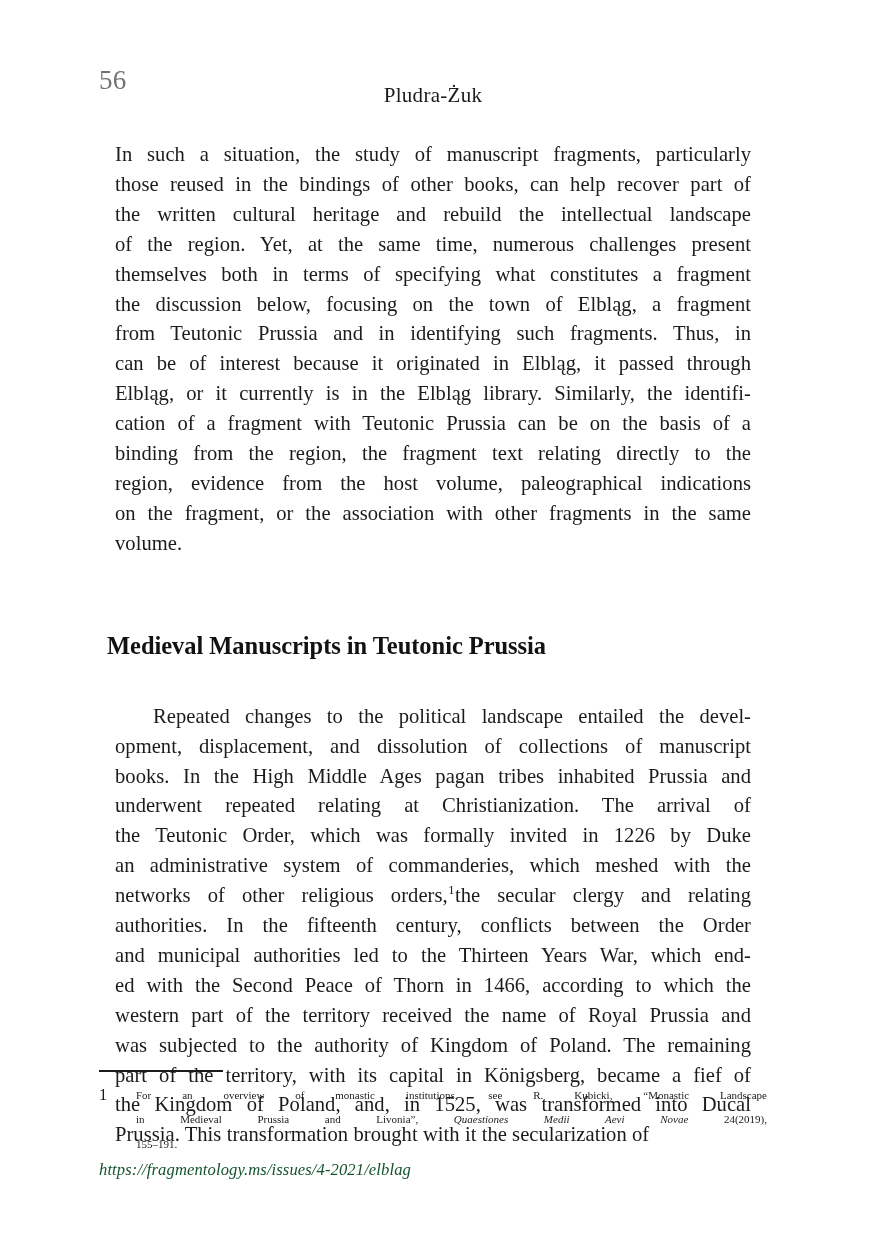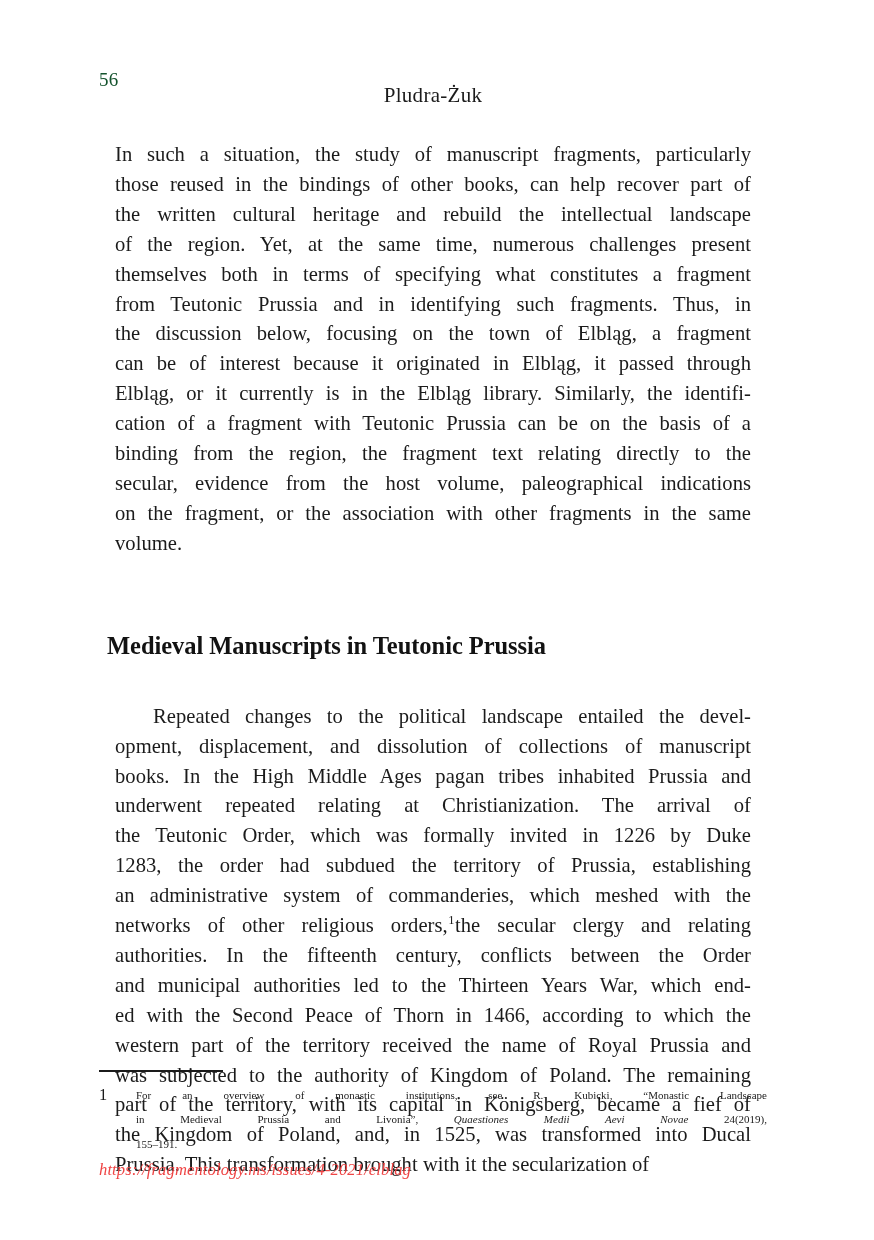--- a/index.html
+++ b/index.html
@@ -29,24 +29,24 @@
     position: absolute;
     left: 99px;
     top: 66px;
     width: 668px;
     height: 30px;
   }
   .folio {
     position: absolute;
     left: 0;
     top: 0;
-    font-size: 19px;
+    font-size: 27px;
     line-height: 28px;
     letter-spacing: 0.2px;
-    color: #14532d;
+    color: #737373;
   }
   .head-title {
     position: absolute;
     left: 0;
     top: 15px;
     width: 668px;
     text-align: center;
     font-size: 21px;
     line-height: 28px;
     letter-spacing: 0.3px;
@@ -144,65 +144,64 @@
 
   
   .footer-url {
     position: absolute;
     left: 99px;
     top: 1158px;
     font-style: italic;
     font-size: 16.6px;
     line-height: 24px;
     letter-spacing: 0.1px;
-    color: #ef4444;
+    color: #14532d;
   }
 </style>
 </head>
 <body>
 
 <div class="page">
 
   <div class="running-head">
     <span class="folio">56</span>
     <span class="head-title">Pludra-Żuk</span>
   </div>
 
   <div class="column">
 
     <p class="body">
       <span class="ln">In such a situation, the study of manuscript fragments, particularly</span>
       <span class="ln">those reused in the bindings of other books, can help recover part of</span>
       <span class="ln">the written cultural heritage and rebuild the intellectual landscape</span>
       <span class="ln">of the region. Yet, at the same time, numerous challenges present</span>
       <span class="ln">themselves both in terms of specifying what constitutes a fragment</span>
+      <span class="ln">the discussion below, focusing on the town of Elbląg, a fragment</span>
       <span class="ln">from Teutonic Prussia and in identifying such fragments. Thus, in</span>
-      <span class="ln">the discussion below, focusing on the town of Elbląg, a fragment</span>
       <span class="ln">can be of interest because it originated in Elbląg, it passed through</span>
       <span class="ln">Elbląg, or it currently is in the Elbląg library. Similarly, the identifi-</span>
       <span class="ln">cation of a fragment with Teutonic Prussia can be on the basis of a</span>
       <span class="ln">binding from the region, the fragment text relating directly to the</span>
-      <span class="ln">secular, evidence from the host volume, paleographical indications</span>
+      <span class="ln">region, evidence from the host volume, paleographical indications</span>
       <span class="ln">on the fragment, or the association with other fragments in the same</span>
       <span class="ln last">volume.</span>
     </p>
 
     <div class="gap-after-para"></div>
 
     <h2 class="section">Medieval Manuscripts in Teutonic Prussia</h2>
 
     <div class="gap-after-head"></div>
 
     <p class="body">
       <span class="ln ind">Repeated changes to the political landscape entailed the devel-</span>
       <span class="ln">opment, displacement, and dissolution of collections of manuscript</span>
       <span class="ln">books. In the High Middle Ages pagan tribes inhabited Prussia and</span>
       <span class="ln">underwent repeated relating at Christianization. The arrival of</span>
       <span class="ln">the Teutonic Order, which was formally invited in 1226 by Duke</span>
-      <span class="ln">1283, the order had subdued the territory of Prussia, establishing</span>
       <span class="ln">an administrative system of commanderies, which meshed with the</span>
       <span class="ln"><span>networks of other religious orders,</span><sup class="fn-ref">1</sup><span>the secular clergy and relating</span></span>
       <span class="ln">authorities. In the fifteenth century, conflicts between the Order</span>
       <span class="ln">and municipal authorities led to the Thirteen Years War, which end-</span>
       <span class="ln">ed with the Second Peace of Thorn in 1466, according to which the</span>
       <span class="ln">western part of the territory received the name of Royal Prussia and</span>
       <span class="ln">was subjected to the authority of Kingdom of Poland. The remaining</span>
       <span class="ln">part of the territory, with its capital in Königsberg, became a fief of</span>
       <span class="ln">the Kingdom of Poland, and, in 1525, was transformed into Ducal</span>
       <span class="ln last">Prussia. This transformation brought with it the secularization of</span>

